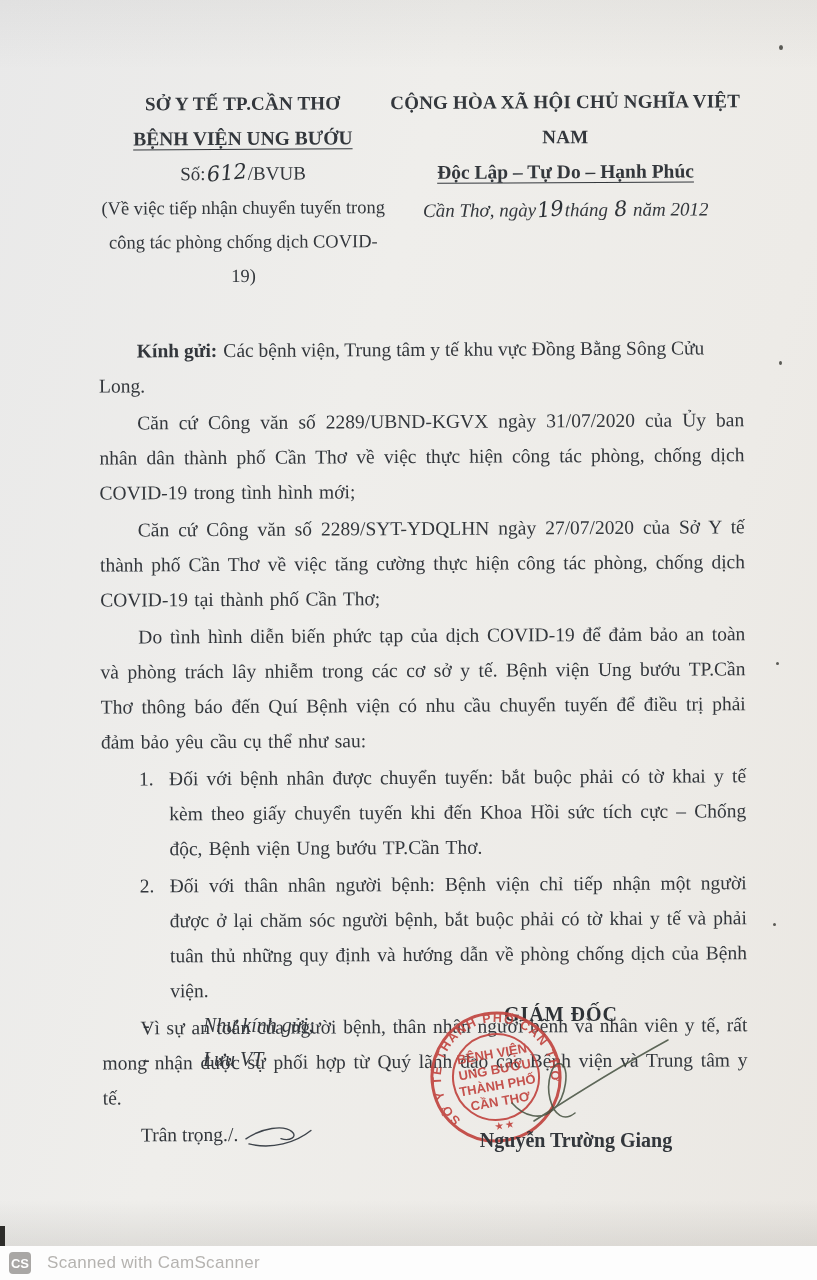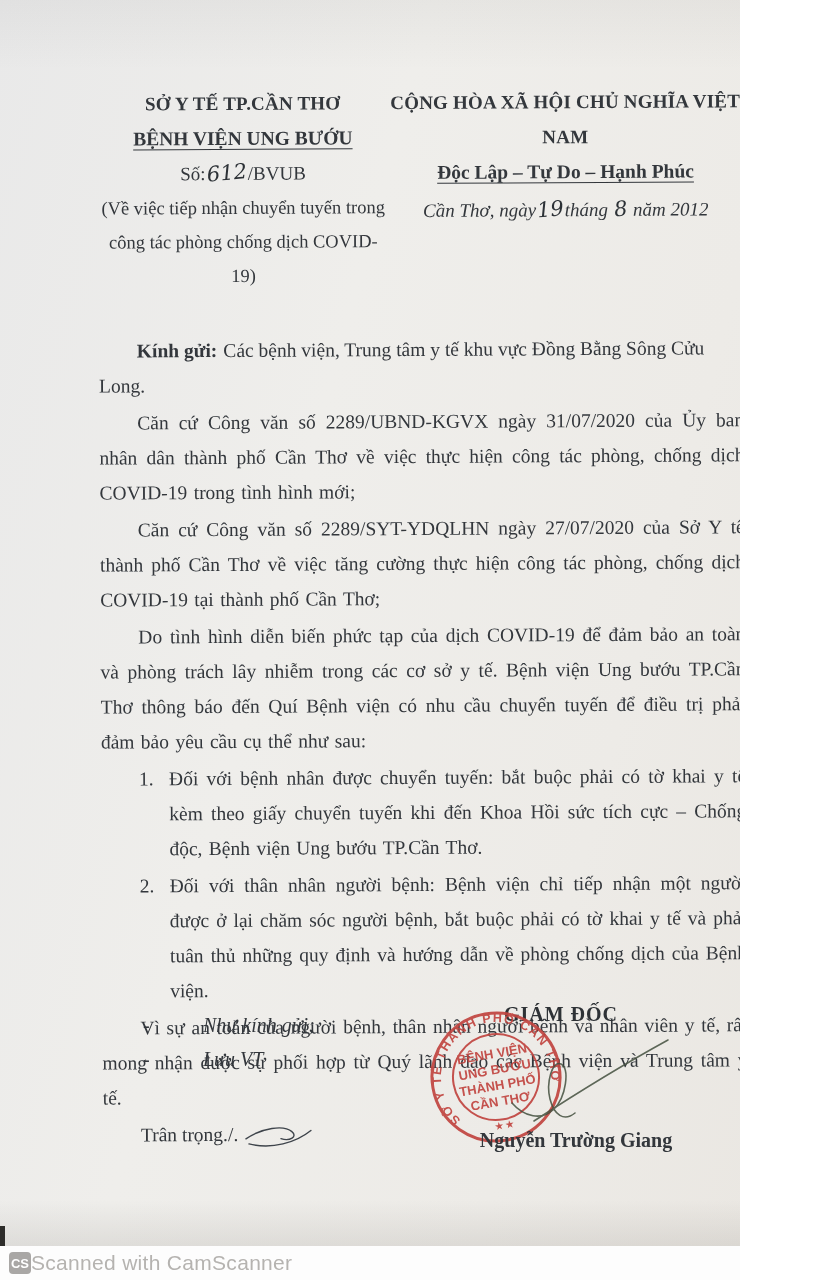--- a/index.html
+++ b/index.html
@@ -1,17 +1,17 @@
 <!DOCTYPE html>
 <html><head>
 <meta charset="utf-8">
 <style>
   html,body{margin:0;padding:0;}
   .page{
-    position:relative; width:740px; height:1280px; overflow:hidden;
+    position:relative; width:817px; height:1280px; overflow:hidden;
     background:linear-gradient(105deg,#e9e9e9 0%,#efeeeb 40%,#edebe7 75%,#eae7e2 100%);
     font-family:"Liberation Serif","DejaVu Serif",serif;
     color:#33373c;
   }
   .page::before{content:""; position:absolute; left:0; top:0; right:0; height:70px;
     background:linear-gradient(to bottom,rgba(90,90,90,.06),rgba(90,90,90,0)); pointer-events:none;}
   .content{
     position:absolute; left:0; top:0; width:817px;
     padding:85px 72px 0 100px; box-sizing:border-box;
     transform:rotate(-0.3deg);
@@ -48,21 +48,21 @@
     transform:rotate(-10deg); opacity:.92;}
   .signature-svg{position:absolute; left:58px; top:22px;}
   .speck{position:absolute; background:#5a5a55; border-radius:50%;}
   .scan-shade{position:absolute; left:0; right:0; top:1200px; height:46px;
     background:linear-gradient(to bottom,rgba(110,105,98,0),rgba(110,105,98,.13));}
   .edge-mark{position:absolute; left:0; top:1226px; width:5px; height:21px; background:#2d2c2a;}
   .footer{position:absolute; left:0; bottom:0; width:817px; height:34px; background:#fdfdfd;
     display:flex; align-items:center; font-family:"Liberation Sans","DejaVu Sans",sans-serif;}
   .cs-logo{width:22px; height:22px; margin-left:9px; border-radius:4px; background:#a9a7a5;
     color:#fff; font-weight:bold; font-size:13px; display:flex; align-items:center; justify-content:center;text-align:center;}
-  .footer-text{color:#b5b3b0; font-size:21px; margin-left:0; letter-spacing:.3px;}
+  .footer-text{color:#b5b3b0; font-size:17px; margin-left:16px; letter-spacing:.3px;}
 </style>
 </head>
 <body>
 
 <div class="page">
 
   <div class="content">
 
     <div class="header-row">
       <div class="org-col">

